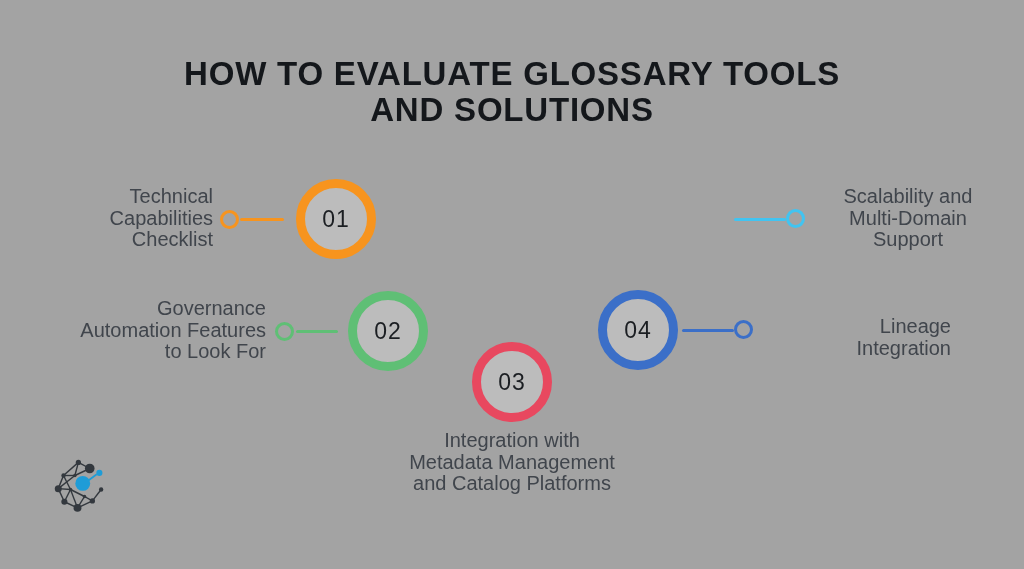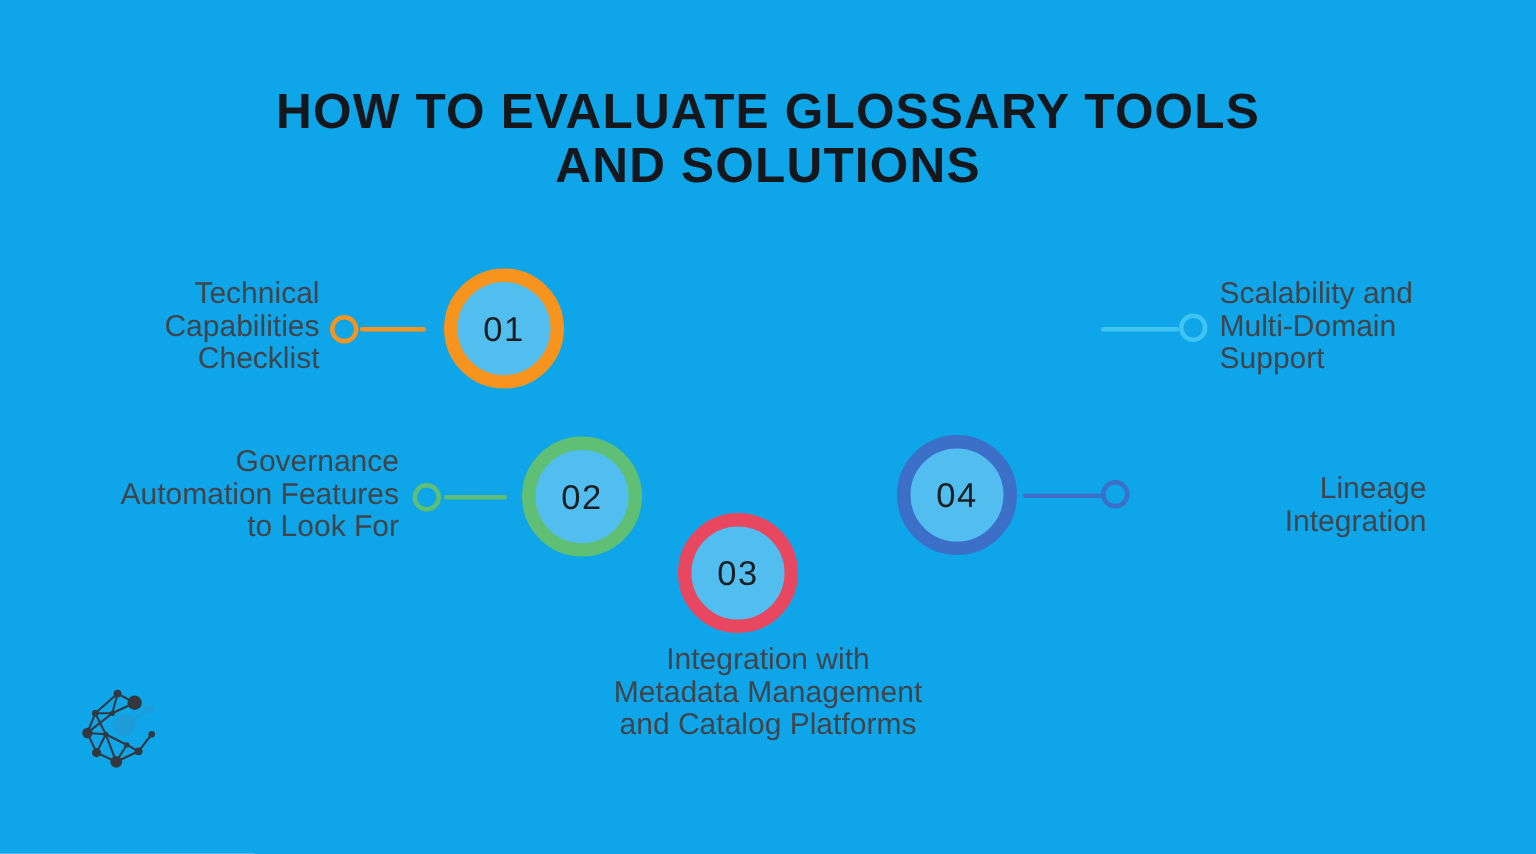--- a/index.html
+++ b/index.html
@@ -1,20 +1,20 @@
 <!DOCTYPE html>
 <html><head>
 <meta charset="utf-8">
 <style>
   html, body { margin: 0; padding: 0; }
   .canvas {
     position: relative;
     width: 1024px;
     height: 569px;
-    background: #0ea5e9;
+    background: #a3a3a3;
     overflow: hidden;
     font-family: "Liberation Sans", sans-serif;
   }
   .title {
     position: absolute;
     left: 0; right: 0;
     top: 56px;
     text-align: center;
     font-size: 33px;
     line-height: 36px;
@@ -65,32 +65,32 @@
   #ring-01 { left: 296px; top: 179px; }
   #line-01 { left: 240px; top: 218px; width: 44px; }
   #dot-01  { left: 220px; top: 210px; }
   #label-01 { left: 33px; top: 186px; width: 180px; text-align: right; }
   
   #ring-02 { left: 348px; top: 291px; }
   #line-02 { left: 296px; top: 330px; width: 42px; }
   #dot-02  { left: 275px; top: 322px; }
   #label-02 { left: 46px; top: 298px; width: 220px; text-align: right; }
   
-  #ring-03 { left: 452px; top: 342px; }
+  #ring-03 { left: 472px; top: 342px; }
   #label-03 { left: 377px; top: 430px; width: 270px; text-align: center; }
   
   #ring-04 { left: 598px; top: 290px; }
   #line-04 { left: 682px; top: 329px; width: 52px; }
   #dot-04  { left: 734px; top: 320px; }
   #label-04 { left: 761px; top: 316px; width: 190px; text-align: right; }
   
   #ring-05 { left: 650px; top: 179px; }
   #line-05 { left: 734px; top: 218px; width: 52px; }
   #dot-05  { left: 786px; top: 209px; }
-  #label-05 { left: 813px; top: 186px; width: 190px; text-align: left; }
+  #label-05 { left: 813px; top: 186px; width: 190px; text-align: center; }
   
   .logo {
     position: absolute;
     left: 53px; top: 458px;
     width: 56px; height: 56px;
   }
 </style>
 </head>
 <body>
 

